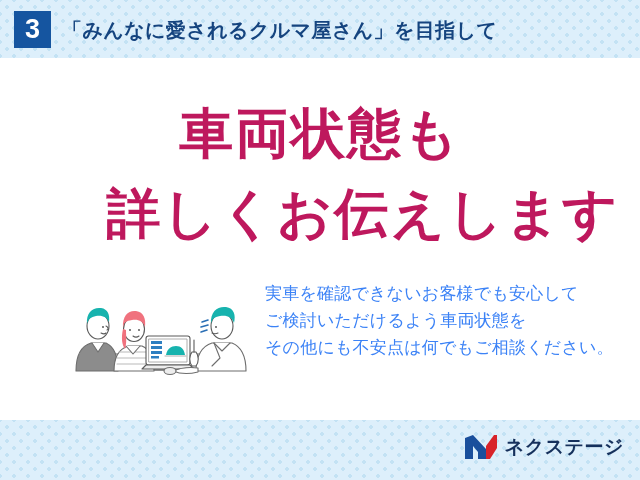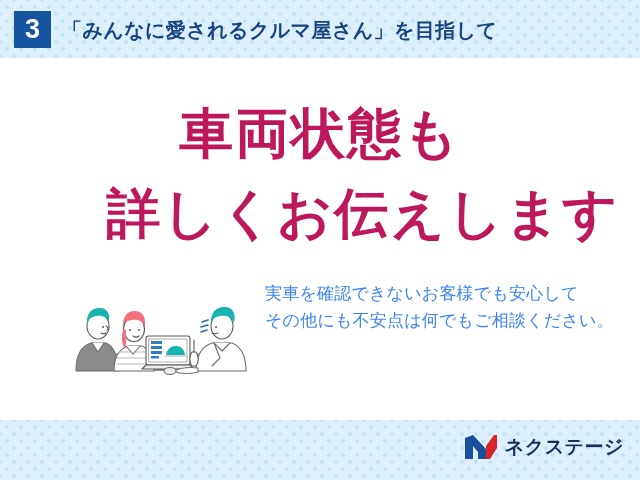--- a/index.html
+++ b/index.html
@@ -150,20 +150,21 @@
           <path d="M136 98 c-8 -1 -18 0 -25 3 c7 3 17 3 25 1 Z" fill="#ffffff" stroke="#6d6d6d"></path>
           <ellipse cx="108" cy="101" rx="6" ry="3.5" fill="#ededed" stroke="#6d6d6d"></ellipse>
 
           <path d="M139 62 L145 60 M139 57 L146 55 M140 52 L146 50" stroke="#2b6fb5" stroke-width="1.6"></path>
         </g>
       </svg>
     </div>
 
     <div id="body-copy">
       <div>実車を確認できないお客様でも安心して</div>
+      <div>ご検討いただけるよう車両状態を</div>
       <div>その他にも不安点は何でもご相談ください。</div>
     </div>
 
   </div>
 
   <div id="footer">
     <div id="logo">
       <svg id="logo-mark" width="34" height="26" viewBox="0 0 34 26">
         <path d="M1 25 L1 4 L9 1 L22 15 L22 25 L14 25 L14 18 L9 12 L9 25 Z" fill="#1a4f9c"></path>
         <path d="M22 25 L22 12 L30 1 L33 1 L33 14 L26 25 Z" fill="#d8232a"></path>

